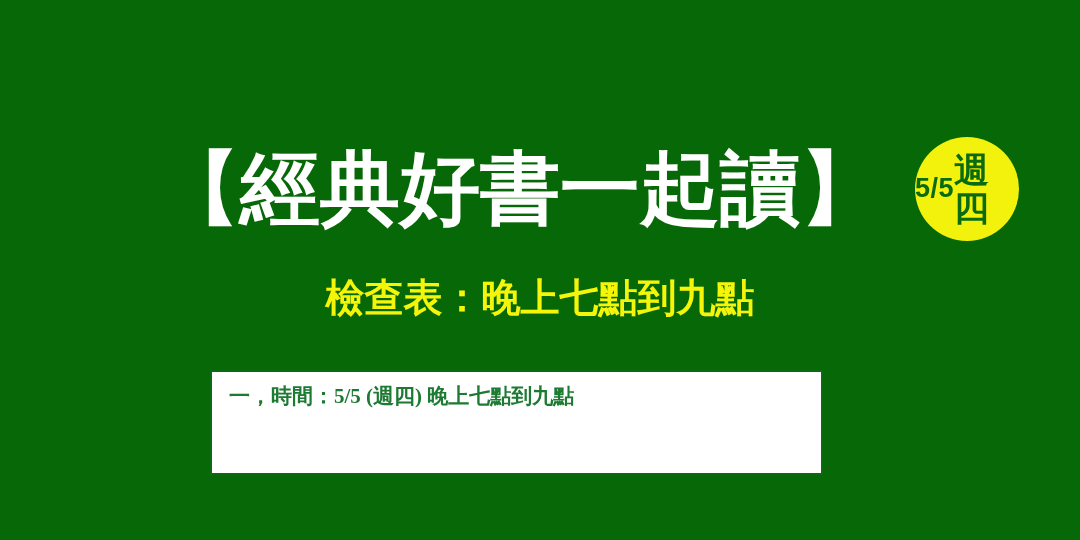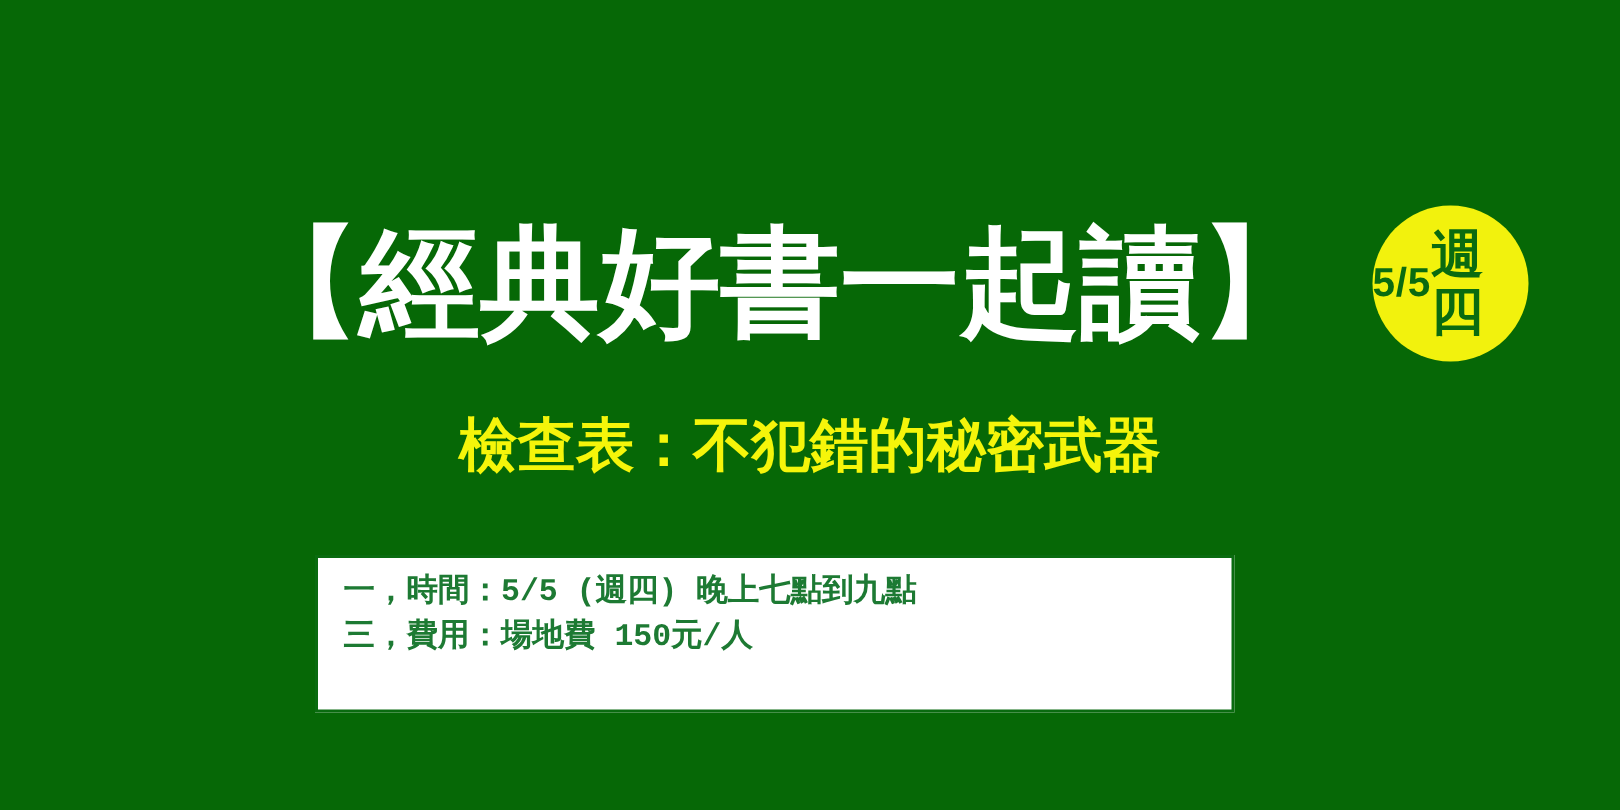--- a/index.html
+++ b/index.html
@@ -105,21 +105,21 @@
   }
 
   #details-list {
     margin: 0;
     padding: 9px 0 0 17px;
     list-style: none;
   }
 
   #details-list li {
     color: #1d7a33;
-    font-family: Liberation Mono, monospace;
+    font-family: Liberation Serif, serif;
     font-weight: 700;
     font-size: 21px;
     line-height: 30px;
     white-space: nowrap;
   }
 </style>
 </head>
 <body>
 
 <div id="poster">
@@ -136,22 +136,21 @@
       <span>讀</span>
       <span>】</span>
     </div>
   </div>
 
   <div id="date-badge">
     <span class="badge-date">5/5</span>
     <span class="badge-day">週四</span>
   </div>
 
-  <div id="subtitle">檢查表：不犯錯的秘密武器</div>
+  <div id="subtitle">檢查表：晚上七點到九點</div>
 
   <div id="details-box">
     <ul id="details-list">
       <li>一，時間：5/5 (週四) 晚上七點到九點</li>
-      <li>三，費用：場地費 150元/人</li>
     </ul>
   </div>
 
 </div>
 
 </body></html>

